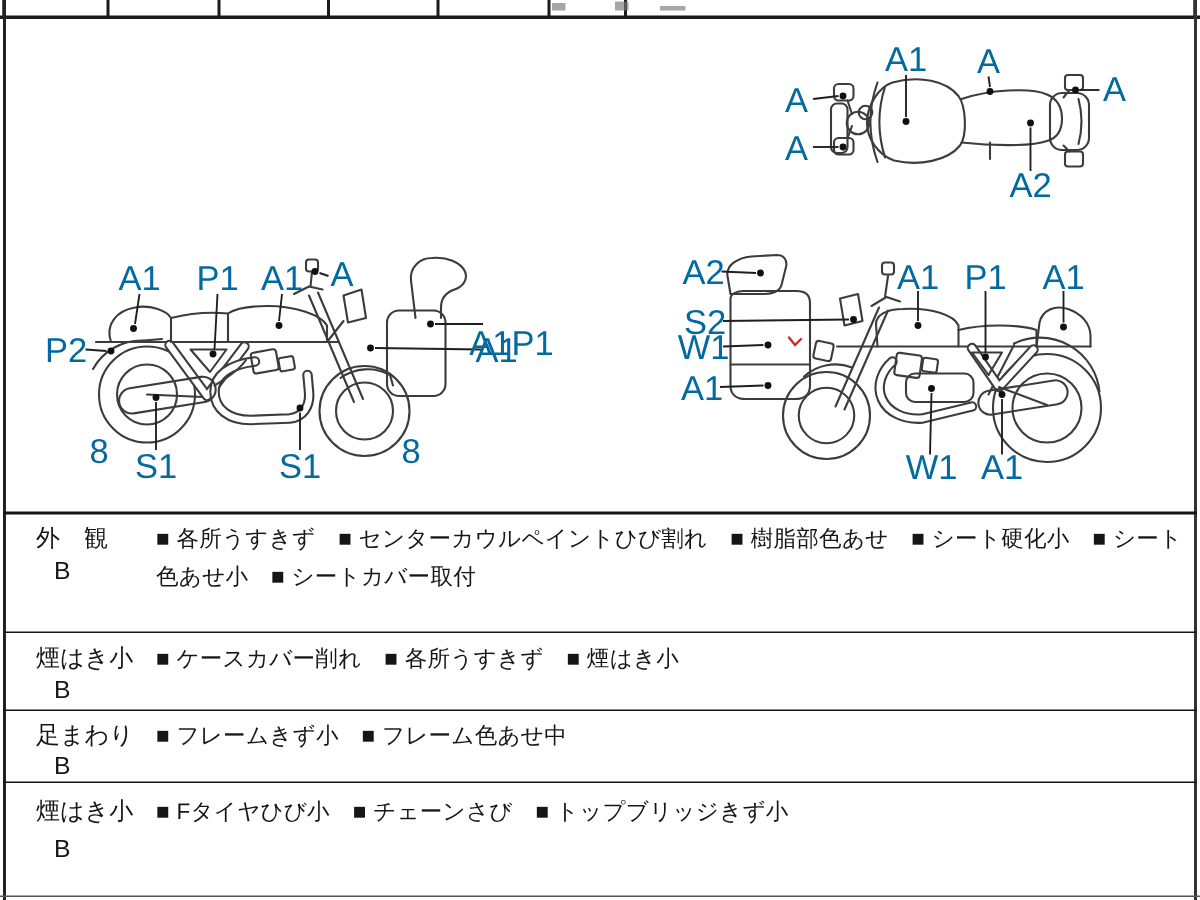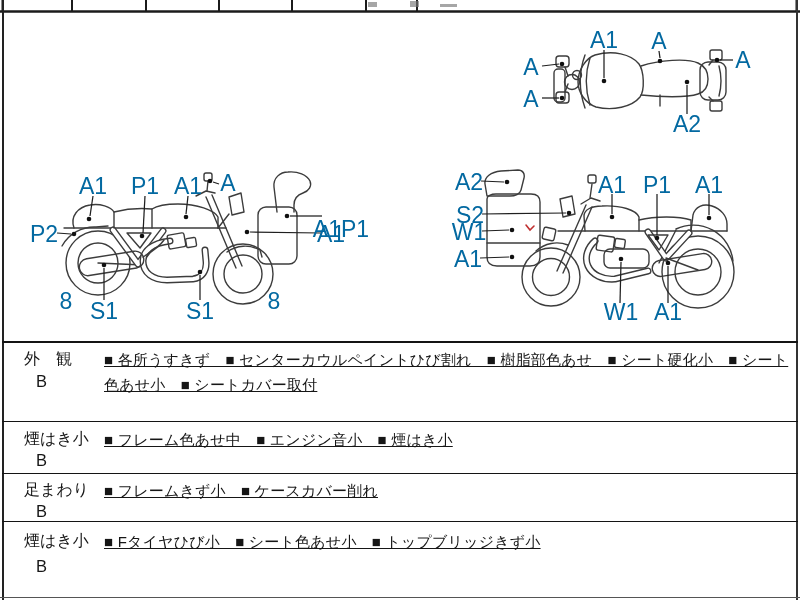--- a/index.html
+++ b/index.html
@@ -4,21 +4,21 @@
 <style>
   html,body{margin:0;padding:0;background:#fff;}
   #page{position:relative;width:800px;height:600px;background:#fff;overflow:hidden;
         font-family:"Liberation Sans","DejaVu Sans",sans-serif;color:#1a1a1a;}
   .absline{position:absolute;background:#141414;}
   .dlabel{position:absolute;transform:translate(-50%,-50%);font-size:23px;color:#0369a1;
           white-space:nowrap;line-height:1;text-align:right;}
   .cat{position:absolute;font-size:16px;color:#161616;white-space:pre;}
   .grade{position:absolute;font-size:16.5px;color:#161616;}
   .comments{position:absolute;left:104px;width:686px;font-size:15px;line-height:24.5px;
-            color:#161616;letter-spacing:.2px;text-decoration:underline;}
+            color:#161616;letter-spacing:.2px;}
   svg{position:absolute;overflow:visible;}
   .art{stroke:#3c3c3c;stroke-width:1.4;fill:none;stroke-linecap:round;stroke-linejoin:round;}
   .tubeo{stroke:#3c3c3c;stroke-width:7;fill:none;stroke-linecap:round;stroke-linejoin:round;}
   .tubei{stroke:#ffffff;stroke-width:4.2;fill:none;stroke-linecap:round;stroke-linejoin:round;}
   .leader{stroke:#1f1f1f;stroke-width:1.25;fill:none;}
   .dot{fill:#101010;stroke:none;}
 </style>
 </head>
 <body>
 
@@ -227,26 +227,26 @@
   <div class="absline" style="left:2px;top:520.5px;width:796px;height:1.6px;"></div>
 
   <div>
     <span class="cat" style="left:24px;top:349px">外　観</span>
     <span class="grade" style="left:36px;top:372px">B</span>
     <div class="comments" style="top:348px">■ 各所うすきず　■ センターカウルペイントひび割れ　■ 樹脂部色あせ　■ シート硬化小　■ シート色あせ小　■ シートカバー取付</div>
   </div>
   <div>
     <span class="cat" style="left:24px;top:429px">煙はき小</span>
     <span class="grade" style="left:36px;top:451px">B</span>
-    <div class="comments" style="top:428px">■ フレーム色あせ中　■ エンジン音小　■ 煙はき小</div>
+    <div class="comments" style="top:428px">■ ケースカバー削れ　■ 各所うすきず　■ 煙はき小</div>
   </div>
   <div>
     <span class="cat" style="left:24px;top:480px">足まわり</span>
     <span class="grade" style="left:36px;top:502px">B</span>
-    <div class="comments" style="top:479px">■ フレームきず小　■ ケースカバー削れ</div>
+    <div class="comments" style="top:479px">■ フレームきず小　■ フレーム色あせ中</div>
   </div>
   <div>
     <span class="cat" style="left:24px;top:531px">煙はき小</span>
     <span class="grade" style="left:36px;top:557px">B</span>
-    <div class="comments" style="top:530px">■ Fタイヤひび小　■ シート色あせ小　■ トップブリッジきず小</div>
+    <div class="comments" style="top:530px">■ Fタイヤひび小　■ チェーンさび　■ トップブリッジきず小</div>
   </div>
 
 </div>
 
 </body></html>

